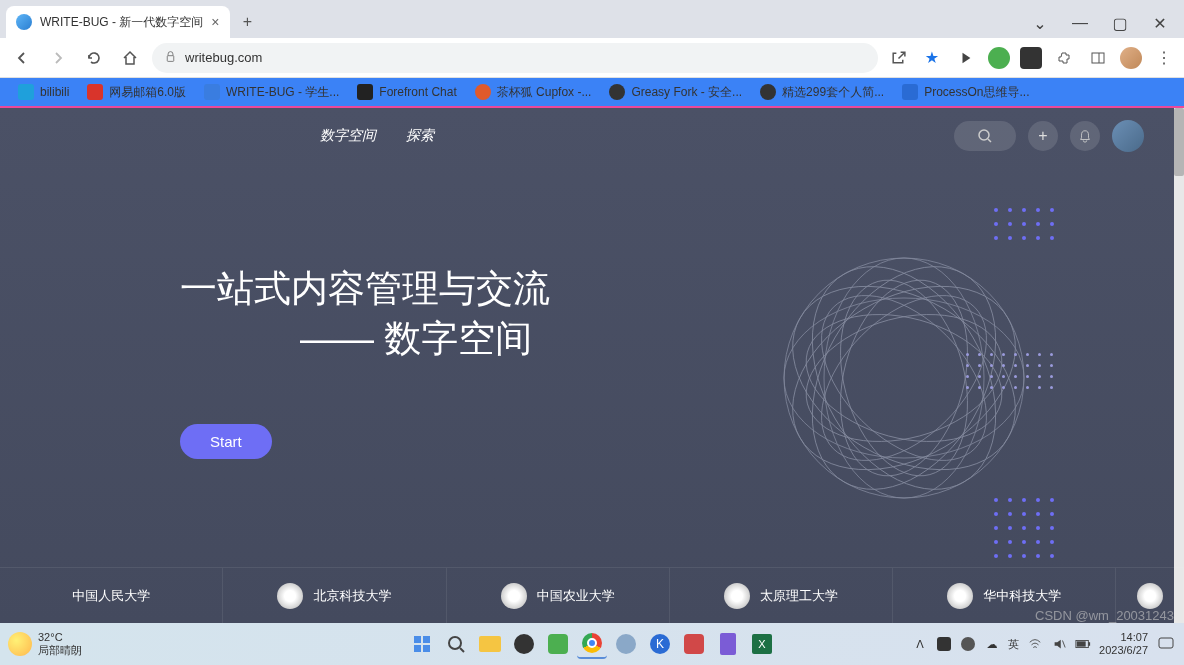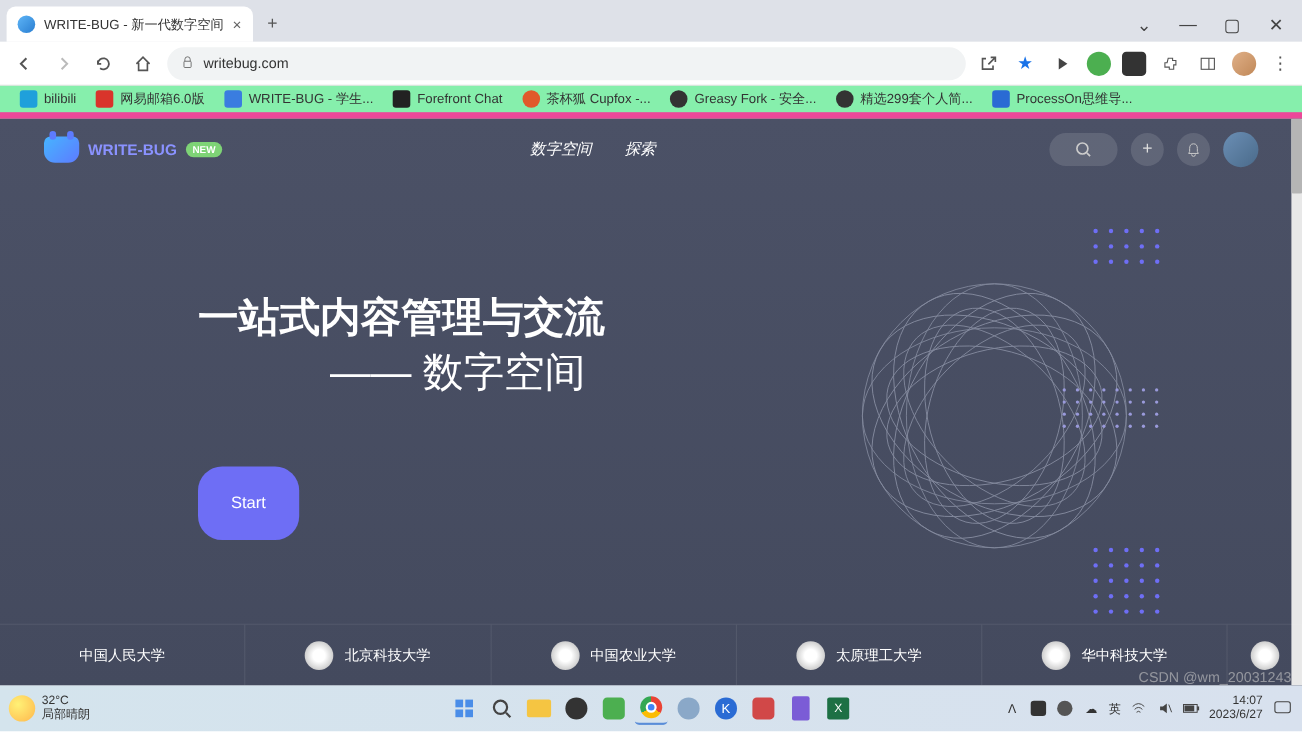--- a/index.html
+++ b/index.html
@@ -17,21 +17,21 @@
 .toolbar { height: 40px; background: #fff; border-bottom: 1px solid #e0e0e0; display: flex; align-items: center; padding: 0 8px; gap: 8px; }
 .nav-btn { width: 28px; height: 28px; display: flex; align-items: center; justify-content: center; border-radius: 50%; cursor: pointer; color: #555; }
 .nav-btn.disabled { color: #bbb; }
 .addressbar { flex: 1; height: 30px; background: #f1f3f4; border-radius: 15px; display: flex; align-items: center; padding: 0 12px; gap: 8px; font-size: 13px; color: #333; }
 .lock-icon { color: #666; }
 .toolbar-right { display: flex; align-items: center; gap: 10px; }
 .tool-icon { width: 24px; height: 24px; display: flex; align-items: center; justify-content: center; cursor: pointer; color: #555; }
 .star { color: #1a73e8; }
 .ext-icon { width: 22px; height: 22px; border-radius: 4px; display: flex; align-items: center; justify-content: center; font-size: 12px; }
 
-.bookmarks { height: 30px; background: #86efac; border-bottom: 6px solid #ec4899; display: flex; align-items: center; padding: 0 10px; gap: 2px; overflow: hidden; }
+.bookmarks { height: 30px; background: #3b82f6; border-bottom: 2px solid #ec4899; display: flex; align-items: center; padding: 0 10px; gap: 2px; overflow: hidden; }
 .bookmark { display: flex; align-items: center; gap: 6px; padding: 3px 8px; font-size: 12px; color: #333; cursor: pointer; border-radius: 4px; white-space: nowrap; }
 .bm-icon { width: 16px; height: 16px; border-radius: 3px; flex-shrink: 0; }
 
 
 .page { height: 515px; background: linear-gradient(180deg, #4b5166 0%, #444a5e 100%); position: relative; overflow: hidden; }
 .site-header { height: 56px; display: flex; align-items: center; padding: 0 40px; }
 .logo-area { display: flex; align-items: center; gap: 8px; }
 .logo-mark { width: 32px; height: 24px; background: linear-gradient(135deg, #46b5ff, #5d7bff); border-radius: 6px 6px 10px 10px; position: relative; }
 .logo-mark::before, .logo-mark::after { content: ''; position: absolute; width: 6px; height: 8px; background: #5d7bff; border-radius: 3px; top: -5px; }
 .logo-mark::before { left: 5px; }
@@ -39,23 +39,23 @@
 .logo-text { color: #8a92ff; font-weight: bold; font-size: 14px; }
 .badge-new { background: #7ed376; color: #fff; font-size: 9px; padding: 2px 6px; border-radius: 8px; font-weight: bold; }
 .nav-center { margin-left: 280px; display: flex; gap: 30px; }
 .nav-link { color: #fff; font-size: 14px; cursor: pointer; font-style: italic; }
 .nav-right { margin-left: auto; display: flex; align-items: center; gap: 12px; }
 .search-pill { width: 62px; height: 30px; background: rgba(255,255,255,0.12); border-radius: 15px; display: flex; align-items: center; justify-content: center; cursor: pointer; }
 .circ-btn { width: 30px; height: 30px; border-radius: 50%; background: rgba(255,255,255,0.12); display: flex; align-items: center; justify-content: center; color: #ddd; cursor: pointer; }
 .avatar { width: 32px; height: 32px; border-radius: 50%; background: linear-gradient(135deg, #6b8fb5, #4a6a8a); cursor: pointer; }
 
 .hero { padding: 100px 0 0 180px; }
-.hero h1 { color: #fff; font-size: 37px; font-weight: 700; line-height: 1.35; }
+.hero h1 { color: #fff; font-size: 37px; font-weight: 400; line-height: 1.35; }
 .hero-sub { color: #fff; font-size: 37px; font-weight: 500; padding-left: 120px; }
-.start-btn { margin-top: 60px; background: #6e6ef5; color: #fff; border: none; padding: 25px 30px; border-radius: 22px; font-size: 15px; cursor: pointer; }
+.start-btn { margin-top: 60px; background: #6e6ef5; color: #fff; border: none; padding: 9px 30px; border-radius: 22px; font-size: 15px; cursor: pointer; }
 
 .decoration { position: absolute; right: 110px; top: 100px; width: 340px; height: 340px; }
 .dots-grid { position: absolute; display: grid; gap: 10px; }
 
 .uni-bar { position: absolute; bottom: 0; left: 0; right: 0; height: 56px; display: flex; border-top: 1px solid rgba(255,255,255,0.08); }
 .uni-item { flex: 1; display: flex; align-items: center; justify-content: center; gap: 10px; border-right: 1px solid rgba(255,255,255,0.08); color: #fff; font-size: 13px; cursor: pointer; }
 .uni-logo { width: 26px; height: 26px; border-radius: 50%; background: radial-gradient(circle, #fff 30%, #aaa); }
 
 .scrollbar { position: absolute; right: 0; top: 0; width: 10px; height: 100%; background: #e8e8e8; }
 .scroll-thumb { position: absolute; top: 0; width: 100%; height: 68px; background: #b5b5b5; border-radius: 2px; }
@@ -186,25 +186,20 @@
     </div>
 
 </div>
 
 <div class="page">
   <div class="scrollbar">
       <div class="scroll-thumb"></div>
     </div>
 
   <div class="site-header">
-    <div class="logo-area">
-      <div class="logo-mark"></div>
-      <span class="logo-text">WRITE-BUG</span>
-      <span class="badge-new">NEW</span>
-    </div>
     <div class="nav-center">
       <span class="nav-link">数字空间</span>
       <span class="nav-link">探索</span>
     </div>
     <div class="nav-right">
       <div class="search-pill">
         <svg width="16" height="16" viewBox="0 0 16 16">
             <circle cx="7" cy="7" r="5" stroke="#ccc" stroke-width="1.5" fill="none"></circle>
             <line x1="11" y1="11" x2="14" y2="14" stroke="#ccc" stroke-width="1.5"></line>
           </svg>

